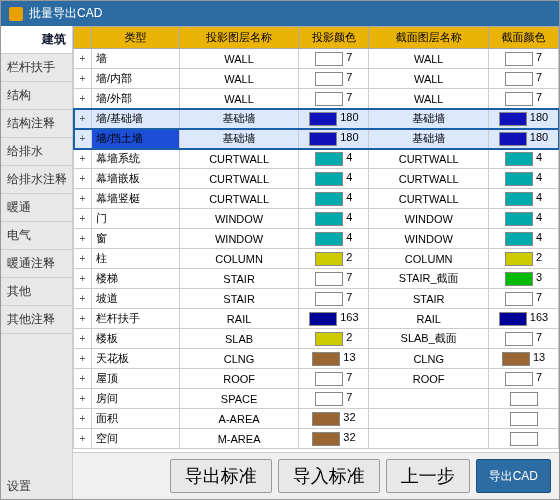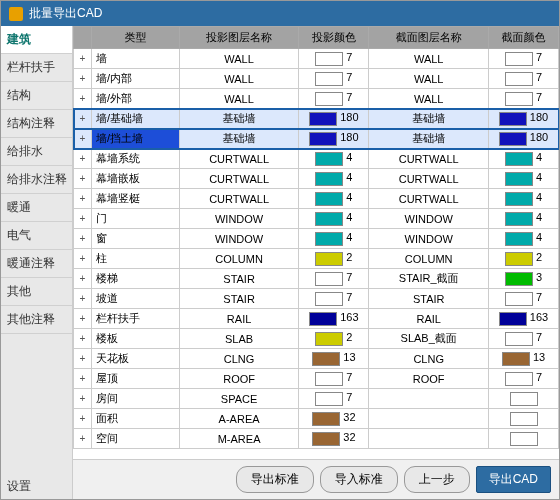--- a/index.html
+++ b/index.html
@@ -52,22 +52,23 @@
     .sidebar-item {
       padding: 5px 6px;
       font-size: 12px;
       cursor: pointer;
       border-bottom: 1px solid #d0d0d0;
       color: #333;
       white-space: nowrap;
     }
     .sidebar-item.active {
       background: white;
-      color: #0f766e;
+      color: #0f172a;
       font-weight: bold;
+      text-align: right;
     }
     .sidebar-bottom {
       margin-top: auto;
     }
     .main-area {
       flex: 1;
       display: flex;
       flex-direction: column;
       overflow: hidden;
       background: white;
@@ -75,21 +76,21 @@
     .table-container {
       flex: 1;
       overflow: auto;
     }
     table {
       border-collapse: collapse;
       width: 100%;
       font-size: 11px;
     }
     thead tr {
-      background: #a3a3a3;
+      background: #eab308;
       font-family: Liberation Mono, monospace;
     }
     th {
       border: 1px solid #aaa;
       padding: 3px 4px;
       text-align: center;
       font-weight: normal;
       white-space: nowrap;
       font-size: 11px;
     }
@@ -122,25 +123,25 @@
       display: flex;
       justify-content: space-between;
       align-items: center;
       padding: 6px 8px;
       background: #f0f0f0;
       border-top: 1px solid #ccc;
       flex-shrink: 0;
     }
     .btn {
       padding: 4px 14px;
-      font-size: 12px;
+      font-size: 18px;
       background: #e8e8e8;
       border: 1px solid #999;
       cursor: pointer;
-      border-radius: 11px;
+      border-radius: 2px;
     }
     .btn-special {
       padding: 4px 12px;
       font-size: 12px;
       background: #2d6ca2;
       color: white;
       border: 1px solid #1a5080;
       cursor: pointer;
       border-radius: 2px;
     }

